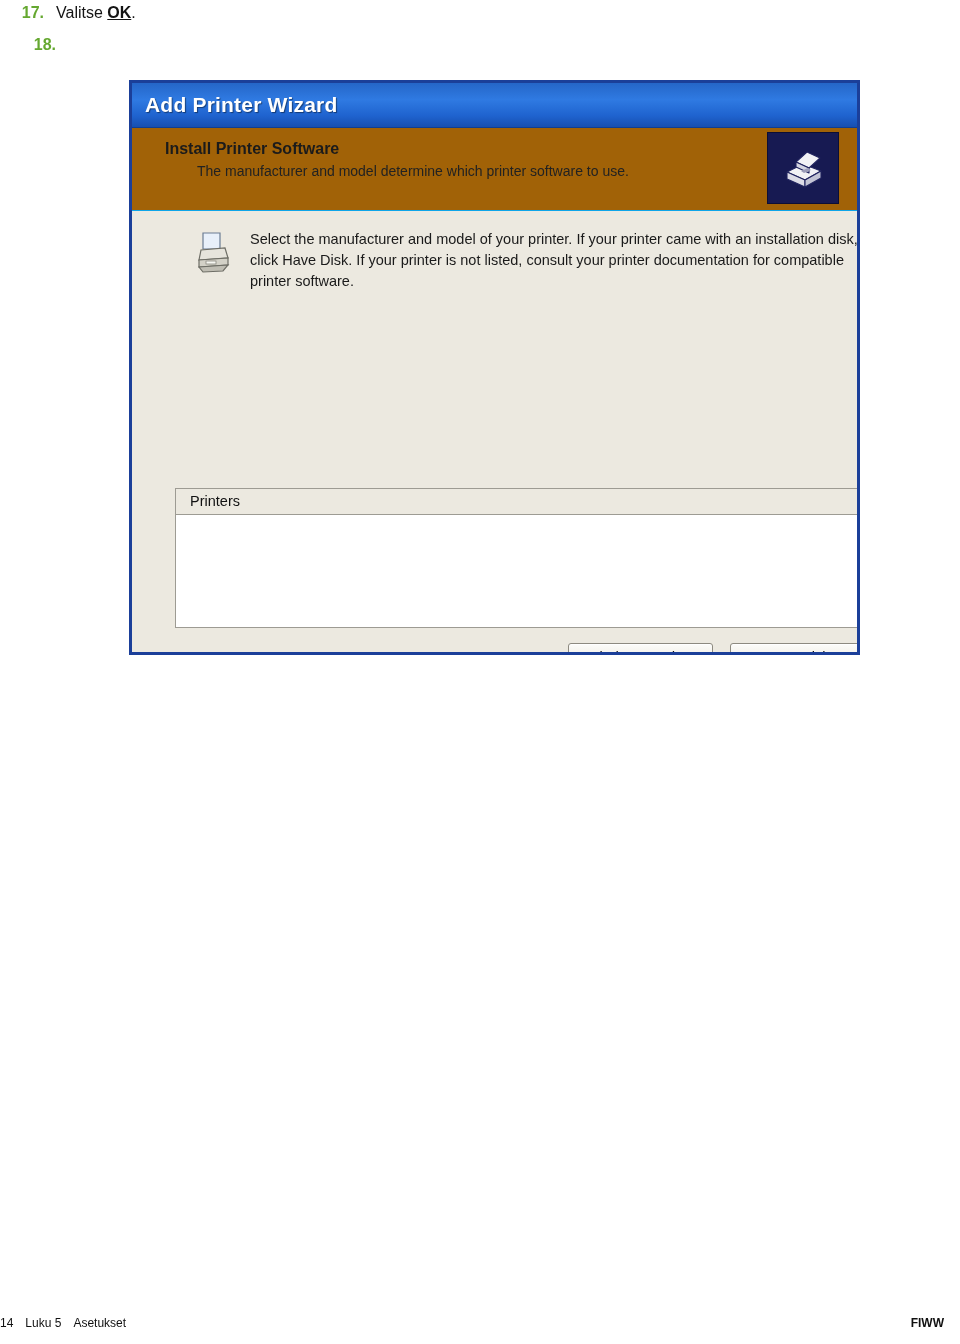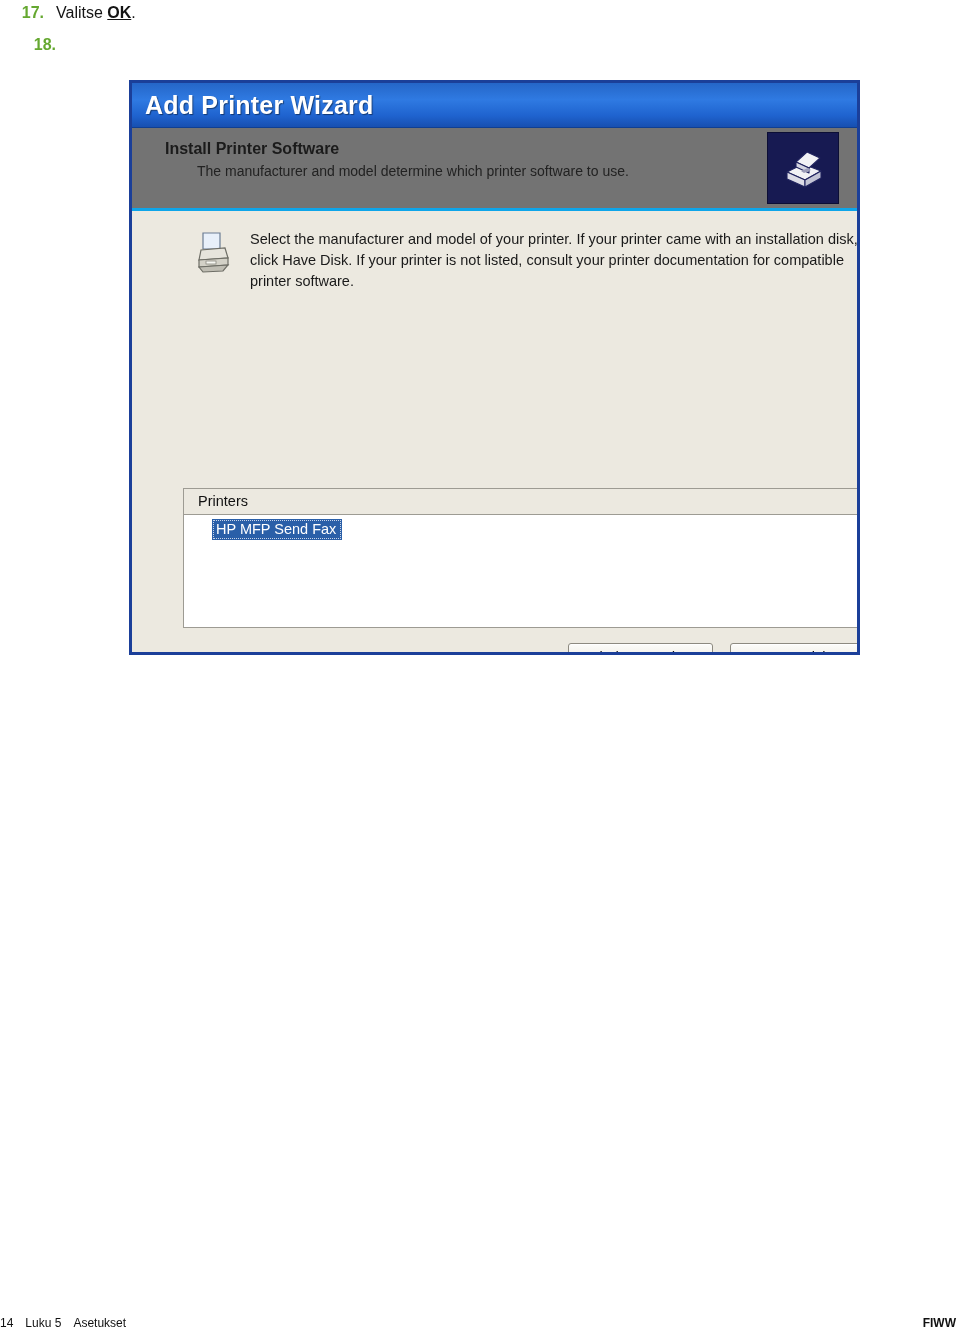--- a/index.html
+++ b/index.html
@@ -60,31 +60,31 @@
     background: linear-gradient(to bottom,
                 #2566c8 0%, #2f7ae2 38%, #1f63cf 74%, #174fb0 100%);
     border-bottom: 1px solid #0f3f92;
     display: flex;
     align-items: center;
     padding-left: 13px;
     box-sizing: border-box;
   }
   .titlebar-text {
     color: #ffffff;
-    font-size: 25px;
+    font-size: 21px;
     font-weight: bold;
     letter-spacing: 0.2px;
     text-shadow: 1px 1px 1px rgba(0,0,0,0.45);
   }
 
   .banner {
     position: relative;
     height: 83px;
-    background: #737373;
-    border-bottom: 3px solid #0ea5e9;
+    background: #a16207;
+    border-bottom: 1px solid #0ea5e9;
     box-sizing: border-box;
   }
   .banner-heading {
     position: absolute;
     left: 33px;
     top: 12px;
     font-size: 16px;
     font-weight: bold;
     color: #1b1b1b;
   }
@@ -127,21 +127,21 @@
     left: 83px;
     top: 18px;
     width: 625px;
     font-size: 14.5px;
     line-height: 1.45;
     color: #1a1a1a;
   }
 
   .listbox {
     position: absolute;
-    left: 16px;
+    left: 8px;
     top: 277px;
     width: 688px;
     height: 140px;
     background: #ffffff;
     border: 1px solid #9d9b93;
     box-sizing: border-box;
   }
   .listbox-header {
     height: 26px;
     background: #ece9e0;
@@ -196,21 +196,21 @@
     position: absolute;
     left: 0;
     bottom: 14px;
     width: 960px;
     display: flex;
     align-items: baseline;
     font-size: 12px;
     color: #111111;
   }
   .footer-left { display: flex; gap: 12px; padding-left: 0px; }
-  .footer-right { margin-left: auto; padding-right: 4px; font-weight: bold; }
+  .footer-right { margin-left: auto; padding-right: 16px; font-weight: bold; }
 </style>
 </head>
 <body>
 
 <div class="steps">
 
   <div class="step-row first">
     <span class="step-num">17.</span>
     <span class="step-text"><span>Valitse </span><b>OK</b><span>.</span></span>
   </div>
@@ -253,23 +253,20 @@
         <path d="M12 32 L41 30 L41 37 L12 39 Z" fill="#d3d1c7" stroke="#6e6e66" stroke-width="1.2"></path>
         <path d="M12 39 L41 37 L36 43 L16 44 Z" fill="#bfbdb3" stroke="#6e6e66" stroke-width="1.2"></path>
         <rect x="19" y="33" width="10" height="3" fill="#f7f7f2" stroke="#8a8980" stroke-width="0.8"></rect>
       </svg>
     </div>
 
     <div class="info-text">Select the manufacturer and model of your printer. If your printer came with an installation disk, click Have Disk. If your printer is not listed, consult your printer documentation for compatible printer software.</div>
 
     <div class="listbox">
       <div class="listbox-header">Printers</div>
-      <div>
-        <div class="list-item">HP MFP Send Fax</div>
-      </div>
     </div>
 
     <div class="aux-buttons">
       <button class="btn wide"><u>W</u>indows Update</button>
       <button class="btn wide"><u>H</u>ave Disk...</button>
     </div>
 
   </div>
 </div>
 

